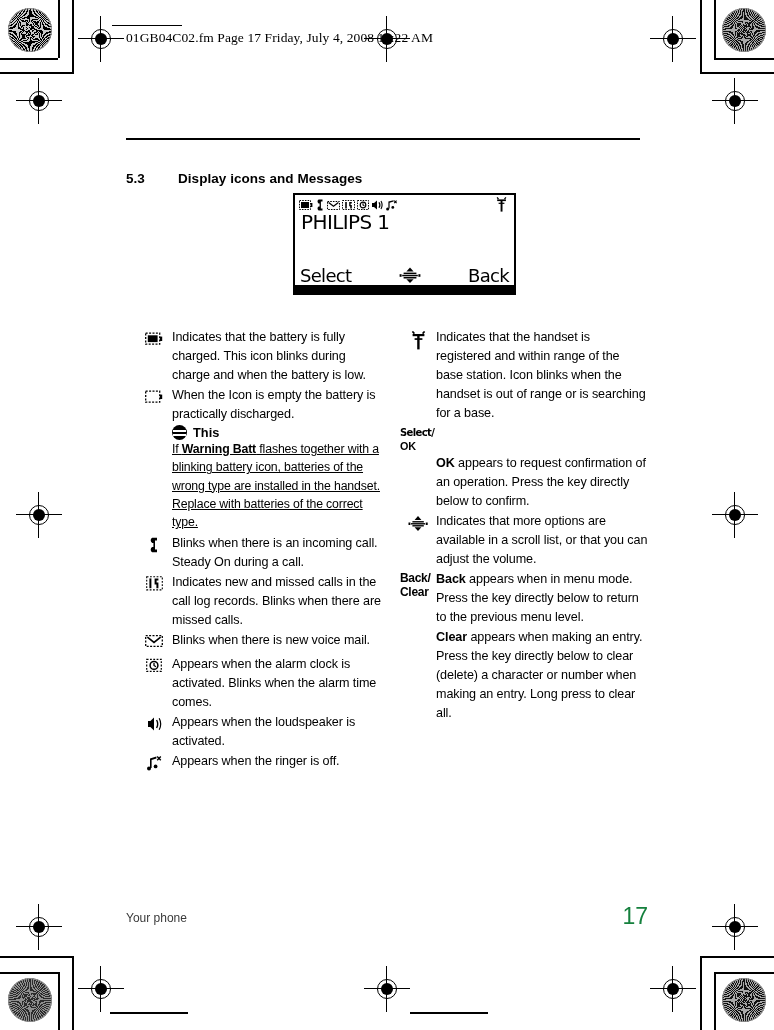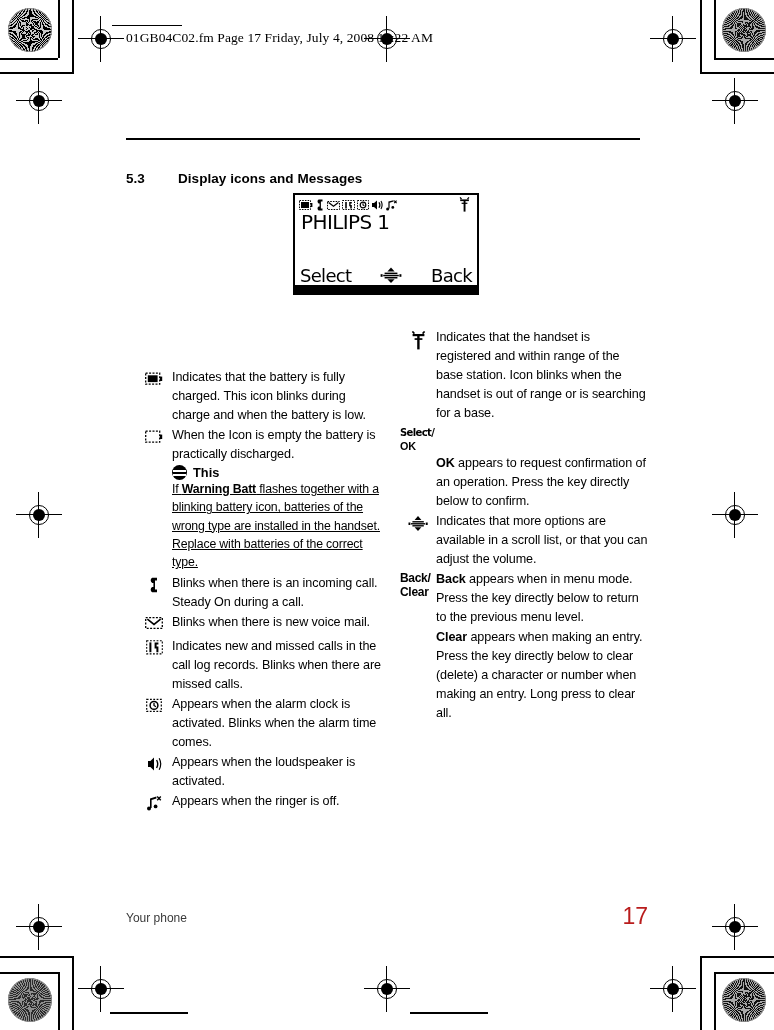--- a/index.html
+++ b/index.html
@@ -100,21 +100,21 @@
     font-size: 13.5px;
     font-weight: bold;
     letter-spacing: 0.05px;
   }
   .section-head .num { display: inline-block; width: 52px; margin-top: 24px; }
 
   
   .lcd {
     position: absolute;
     left: 293px; top: 193px;
-    width: 186px; height: 102px;
+    width: 223px; height: 102px;
     border: 2px solid #000;
     box-sizing: border-box;
     background: #fff;
   }
   .lcd-statusbar {
     position: absolute;
     left: 0; top: 0;
     width: 100%; height: 19px;
     display: flex;
     align-items: center;
@@ -159,21 +159,21 @@
     left: 0; bottom: 0;
     width: 100%; height: 8px;
     background: #000;
   }
 
   
   .col {
     position: absolute;
     top: 328px;
   }
-  .col-left  { left: 136px; width: 248px; margin-top: 40px; }
+  .col-left  { left: 136px; width: 248px; }
   .col-right { left: 400px; width: 248px; }
 
   .row {
     display: flex;
     align-items: flex-start;
     margin-bottom: 1px;
   }
   .row-icon {
     flex: 0 0 36px;
     width: 36px;
@@ -242,21 +242,21 @@
   .footer-left {
     position: absolute;
     left: 126px; top: 911px;
     font-size: 12px;
     color: #3a3a3a;
   }
   .footer-page {
     position: absolute;
     right: 126px; top: 903px;
     font-size: 23px;
-    color: #b91c1c;
+    color: #15803d;
   }
 </style>
 </head>
 <body>
 
 <div class="crop-line" style="left:72px; top:0; width:2px; height:74px;"></div>
 <div class="crop-line" style="left:0; top:72px; width:74px; height:2px;"></div>
 <div class="crop-line" style="left:58px; top:0; width:2px; height:58px;"></div>
 <div class="crop-line" style="left:0; top:58px; width:58px; height:2px;"></div>
 
@@ -473,37 +473,37 @@
     <div class="row-icon">
       <svg width="11" height="16" viewBox="0 0 11 16">
         <path d="M8 0.8 H3.2 A2.9 2.9 0 0 0 3.2 5.9 H4.4 V10.1 H3.2 A2.9 2.9 0 0 0 3.2 15.2 H8 V12.6 H6 V3.4 H8 Z" fill="#000"></path>
       </svg>
     </div>
     <div class="row-text">Blinks when there is an incoming call. Steady On during a call.</div>
   </div>
 
   <div class="row">
     <div class="row-icon">
-      <svg width="18" height="14" viewBox="0 0 18 14">
-        <rect x="0.7" y="1.7" width="16.6" height="10.6" fill="none" stroke="#000" stroke-width="1.3" stroke-dasharray="2 1.4"></rect>
-        <path d="M2.4 3.2 L9 8.4 L15.6 3.2" fill="none" stroke="#000" stroke-width="1.6"></path>
-      </svg>
-    </div>
-    <div class="row-text">Blinks when there is new voice mail.</div>
-  </div>
-
-  <div class="row">
-    <div class="row-icon">
       <svg width="17" height="15" viewBox="0 0 17 15">
         <path d="M3.4 2.4 V12.2 H5.4 V2.4 Z" fill="#000"></path>
         <path d="M8.6 2.4 H12.4 V4.6 H10.6 V6.6 H12.4 V12.2 H10.4 V8.6 H8.6 Z" fill="#000"></path>
         <rect x="0.7" y="0.7" width="15.6" height="13.2" fill="none" stroke="#000" stroke-width="1.1" stroke-dasharray="1.8 1.5"></rect>
       </svg>
     </div>
     <div class="row-text">Indicates new and missed calls in the call log records. Blinks when there are missed calls.</div>
+  </div>
+
+  <div class="row">
+    <div class="row-icon">
+      <svg width="18" height="14" viewBox="0 0 18 14">
+        <rect x="0.7" y="1.7" width="16.6" height="10.6" fill="none" stroke="#000" stroke-width="1.3" stroke-dasharray="2 1.4"></rect>
+        <path d="M2.4 3.2 L9 8.4 L15.6 3.2" fill="none" stroke="#000" stroke-width="1.6"></path>
+      </svg>
+    </div>
+    <div class="row-text">Blinks when there is new voice mail.</div>
   </div>
 
   <div class="row">
     <div class="row-icon">
       <svg width="16" height="15" viewBox="0 0 16 15">
         <rect x="0.7" y="1.4" width="14.6" height="12" fill="none" stroke="#000" stroke-width="1.2" stroke-dasharray="1.8 1.5"></rect>
         <circle cx="8" cy="7.4" r="3.9" fill="none" stroke="#000" stroke-width="1.5"></circle>
         <path d="M8 5 V7.5 L10 8.8" fill="none" stroke="#000" stroke-width="1.3"></path>
       </svg>
     </div>

